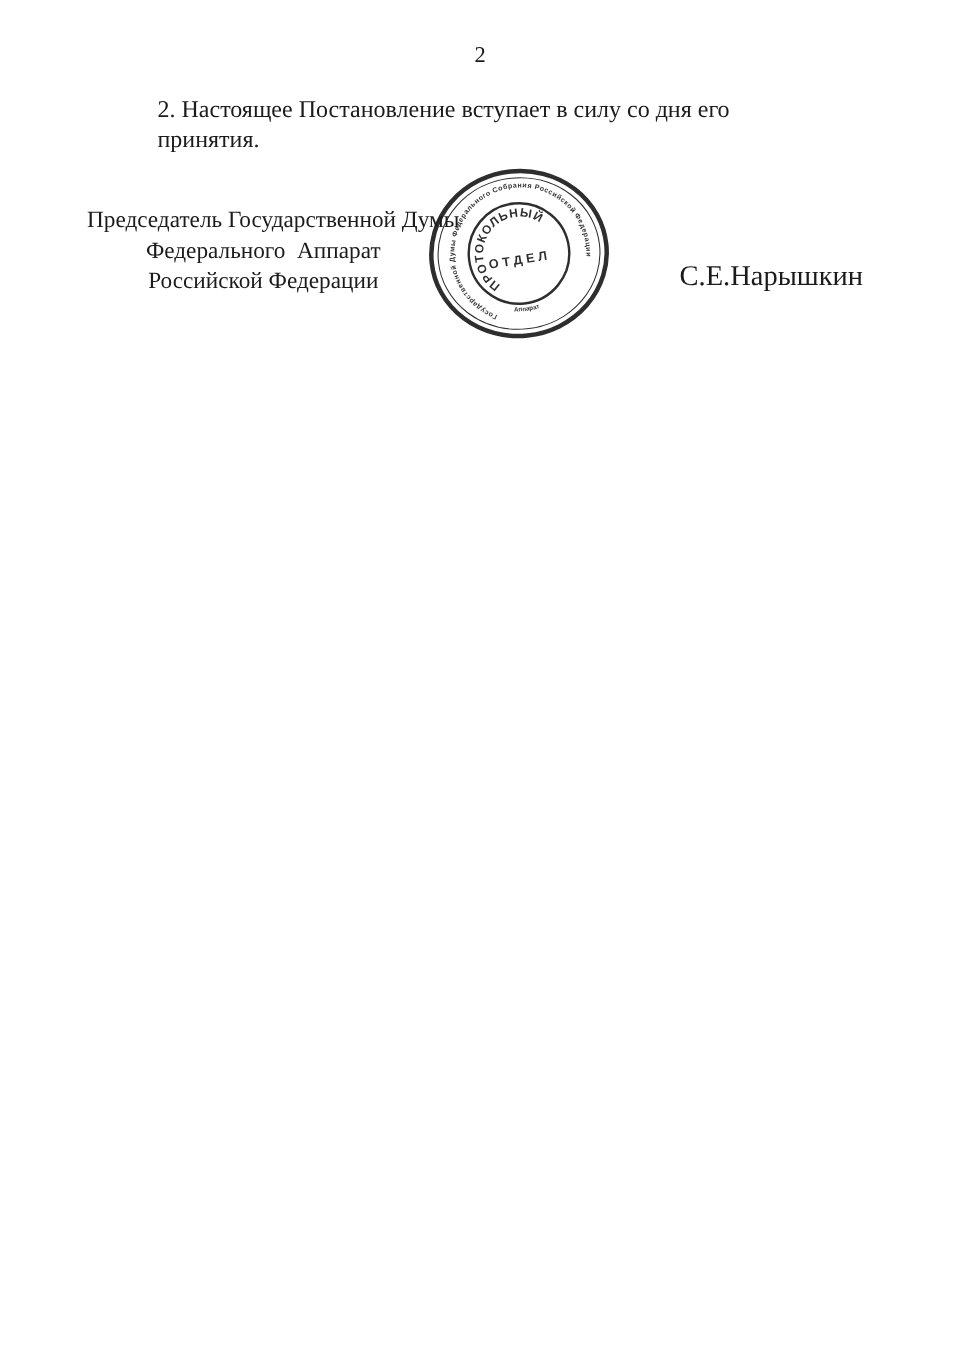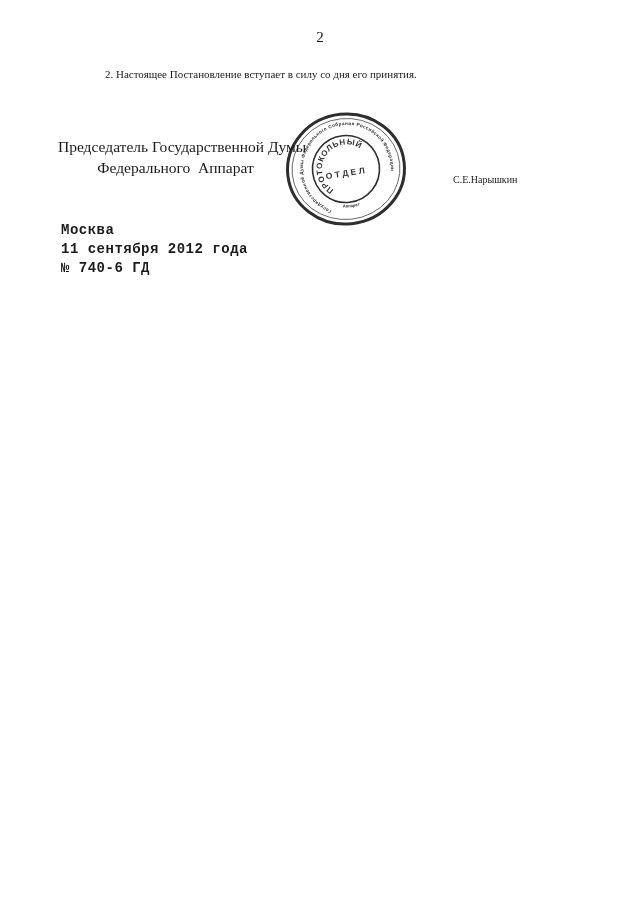--- a/index.html
+++ b/index.html
@@ -17,37 +17,37 @@
   }
   .page-number {
     position: absolute;
     top: 29px; left: 0; width: 640px;
     text-align: center;
     font-size: 15px;
   }
   .paragraph {
     position: absolute;
     top: 64px; left: 105px; width: 450px;
-    font-size: 11px;
+    font-size: 16px;
     line-height: 20px;
   }
   .sig-block {
     position: absolute;
     top: 137px; left: 58px; width: 235px;
     text-align: center;
     font-size: 15.5px;
   }
   .sig-line {
     line-height: 20.5px;
     white-space: pre;
   }
   .sig-name {
     position: absolute;
     top: 174px; left: 453px;
-    font-size: 10px;
+    font-size: 19px;
   }
   .issuance-block {
     position: absolute;
     top: 221px; left: 61px;
     font-family: "Liberation Mono", monospace;
     font-weight: bold;
     font-size: 14px;
     line-height: 19px;
     letter-spacing: 0.5px;
   }
@@ -68,29 +68,25 @@
 
 <div class="page">
 
   <div class="page-number">2</div>
 
   <div class="paragraph">2. Настоящее Постановление вступает в силу со дня его принятия.</div>
 
   <div class="sig-block">
     <div class="sig-line">Председатель Государственной Думы</div>
     <div class="sig-line">Федерального  Аппарат</div>
+    <div class="sig-line">Российской Федерации</div>
   </div>
 
   <div class="sig-name">С.Е.Нарышкин</div>
 
-  <div class="issuance-block">
-    <div>Москва</div>
-    <div>11 сентября 2012 года</div>
-    <div>№ 740-6 ГД</div>
-  </div>
 
   <svg class="stamp" viewBox="0 0 124 118" xmlns="http://www.w3.org/2000/svg">
     <defs>
       <path id="ringPath" d="M 62 103 A 44 44 0 1 1 62.05 103.001"></path>
       <path id="innerArc" d="M 62 83.5 A 24.5 24.5 0 1 1 62.05 83.501"></path>
       <path id="bottomArc" d="M 42 94 Q 62 101 82 94"></path>
     </defs>
 
     <ellipse cx="62" cy="59" rx="58.5" ry="55" fill="none" stroke="#1d1d1d" stroke-width="3"></ellipse>
 

